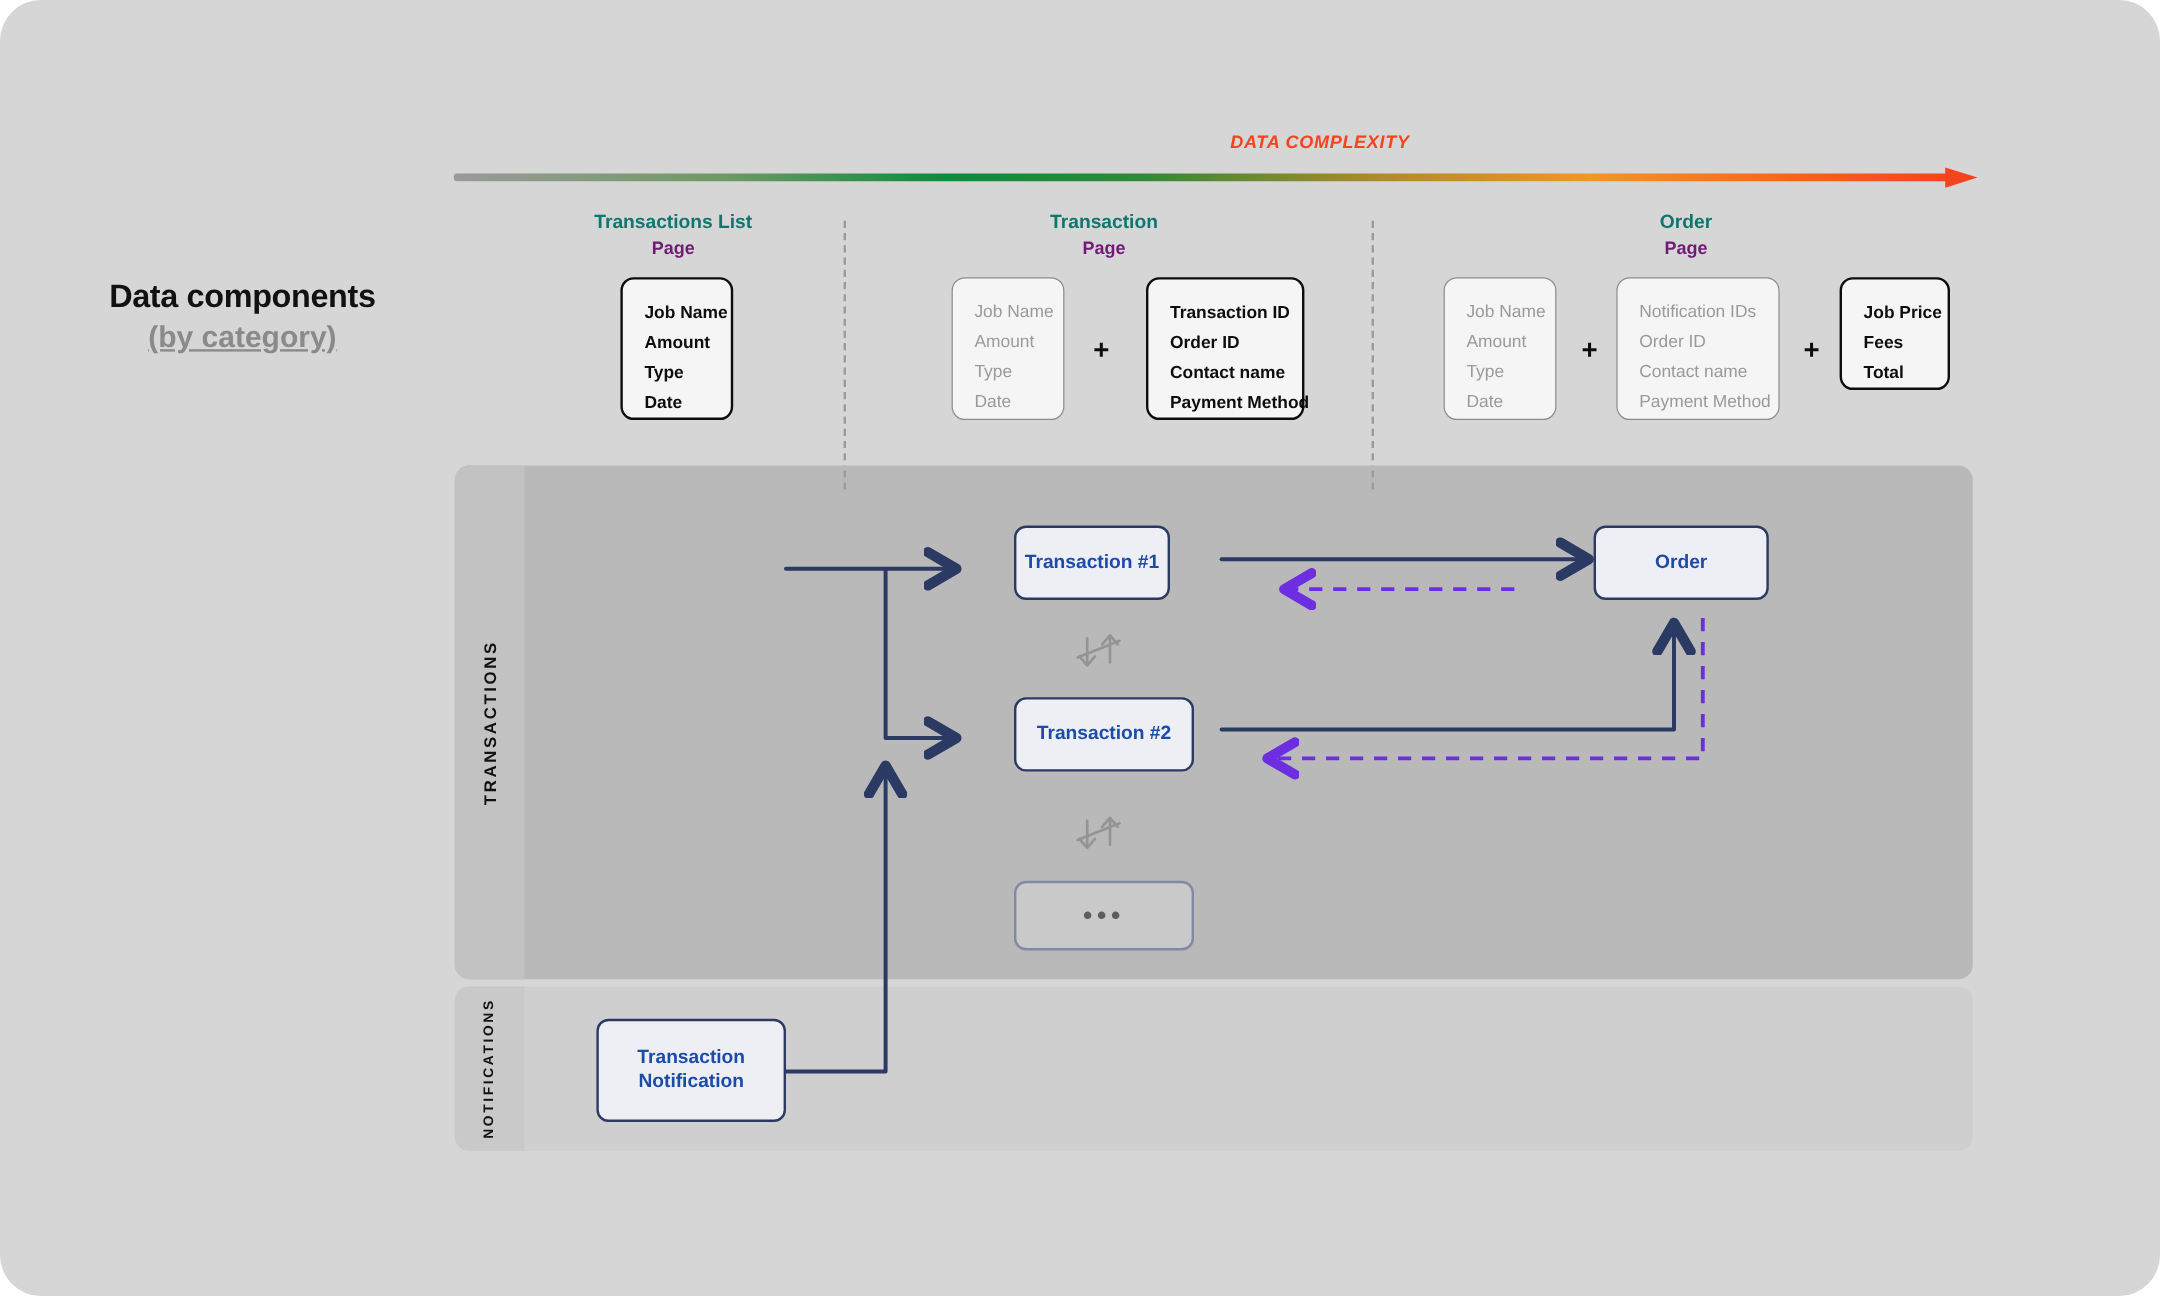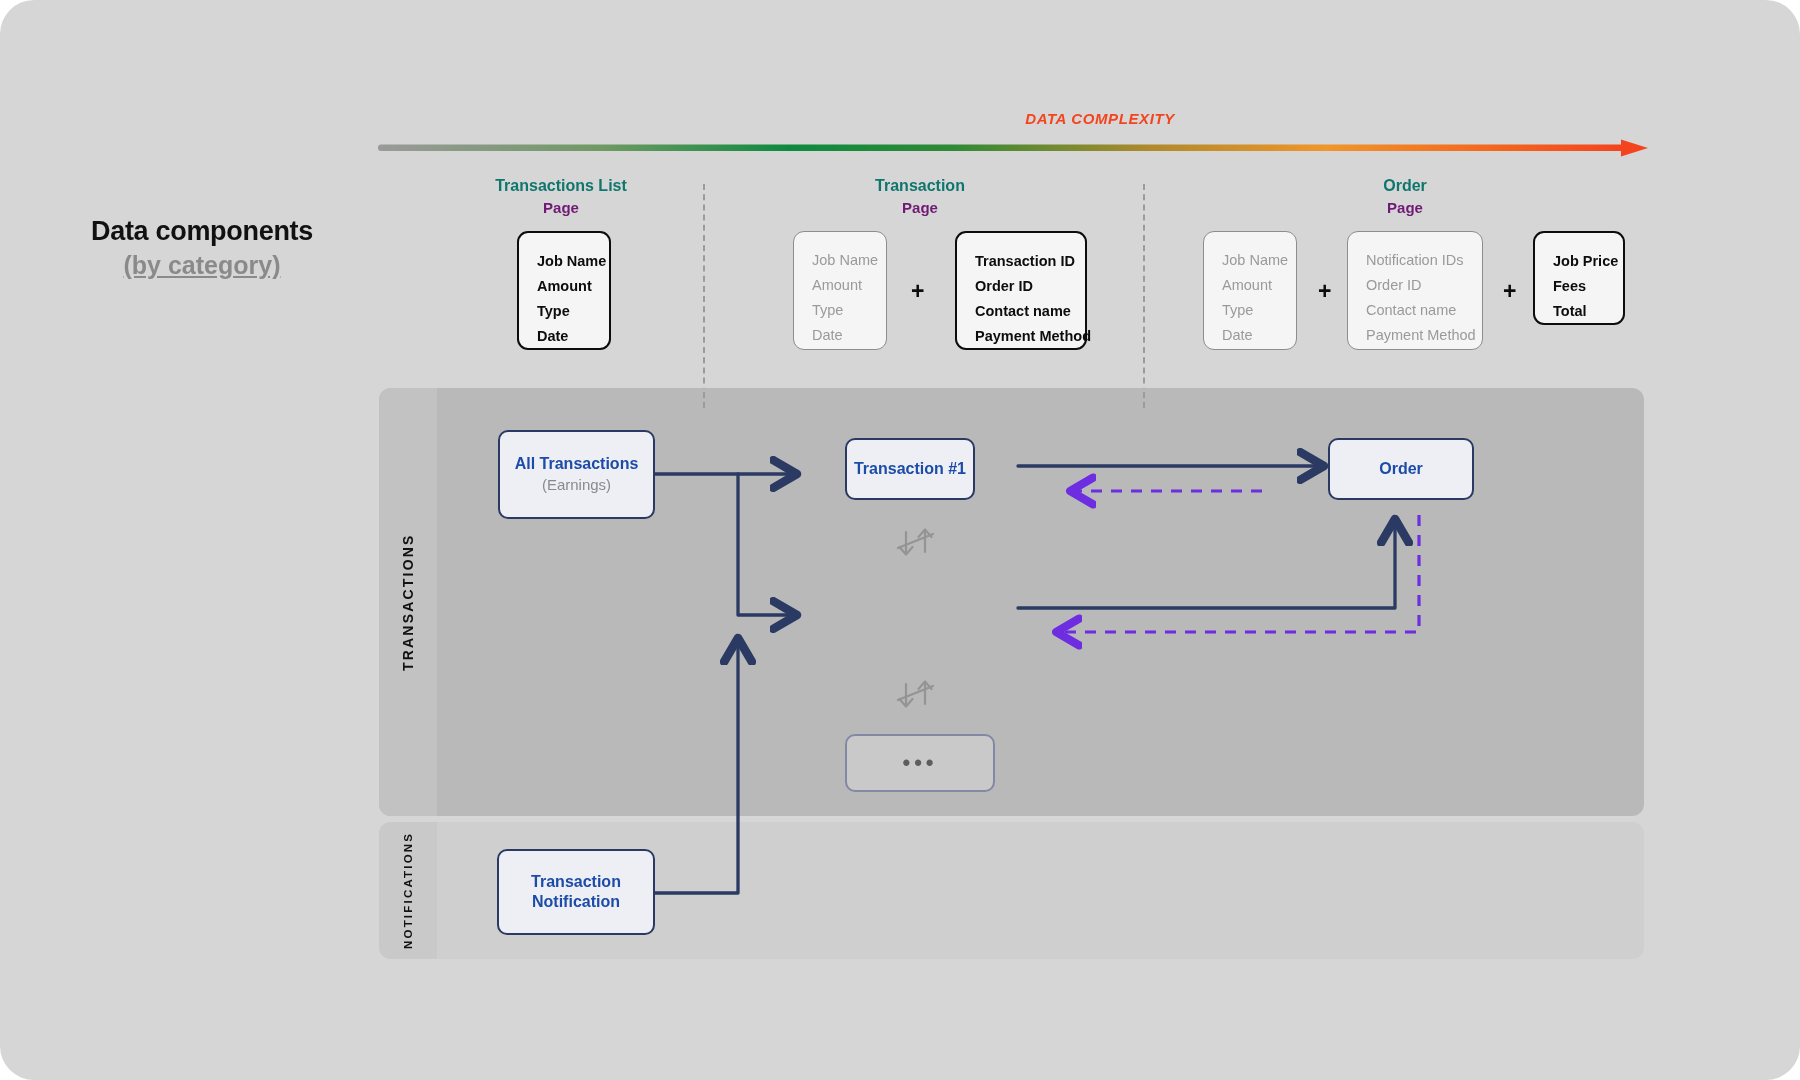--- a/index.html
+++ b/index.html
@@ -21,21 +21,21 @@
     height: 1080px;
     background: #d6d6d6;
     border-radius: 34px;
     overflow: hidden;
   }
 
   
   #left-heading {
     position: absolute;
     left: 62px;
-    top: 216px;
+    top: 232px;
     width: 280px;
     text-align: center;
   }
   #left-heading .title {
     font-size: 27px;
     font-weight: bold;
     color: #111111;
     letter-spacing: -0.3px;
     line-height: 1.15;
   }
@@ -380,29 +380,28 @@
 
     <g transform="translate(898,674)" stroke="#949494" fill="none" stroke-width="2.2" stroke-linecap="round" stroke-linejoin="round">
       <path d="M8,32 L8,10"></path>
       <path d="M1.5,25 L8,32.5 L14.5,25"></path>
       <path d="M27,8 L27,30"></path>
       <path d="M20.5,15 L27,7.5 L33.5,15"></path>
       <path d="M0,26 L35,12"></path>
     </g>
   </svg>
 
-  <div class="node" style="left:498px; top:430px; width:157px; height:89px;">
-    <div class="n-main">All Transactions</div>
-    <div class="n-sub">(Earnings)</div>
-  </div>
 
   <div class="node" style="left:845px; top:438px; width:130px; height:62px;">
     <div class="n-main">Transaction #1</div>
   </div>
 
+  <div class="node" style="left:845px; top:581px; width:150px; height:62px;">
+    <div class="n-main">Transaction #2</div>
+  </div>
 
   <div class="node muted" style="left:845px; top:734px; width:150px; height:58px;">
     <div class="n-main">•••</div>
   </div>
 
   <div class="node" style="left:1328px; top:438px; width:146px; height:62px;">
     <div class="n-main">Order</div>
   </div>
 
   <div class="node" style="left:497px; top:849px; width:158px; height:86px;">

